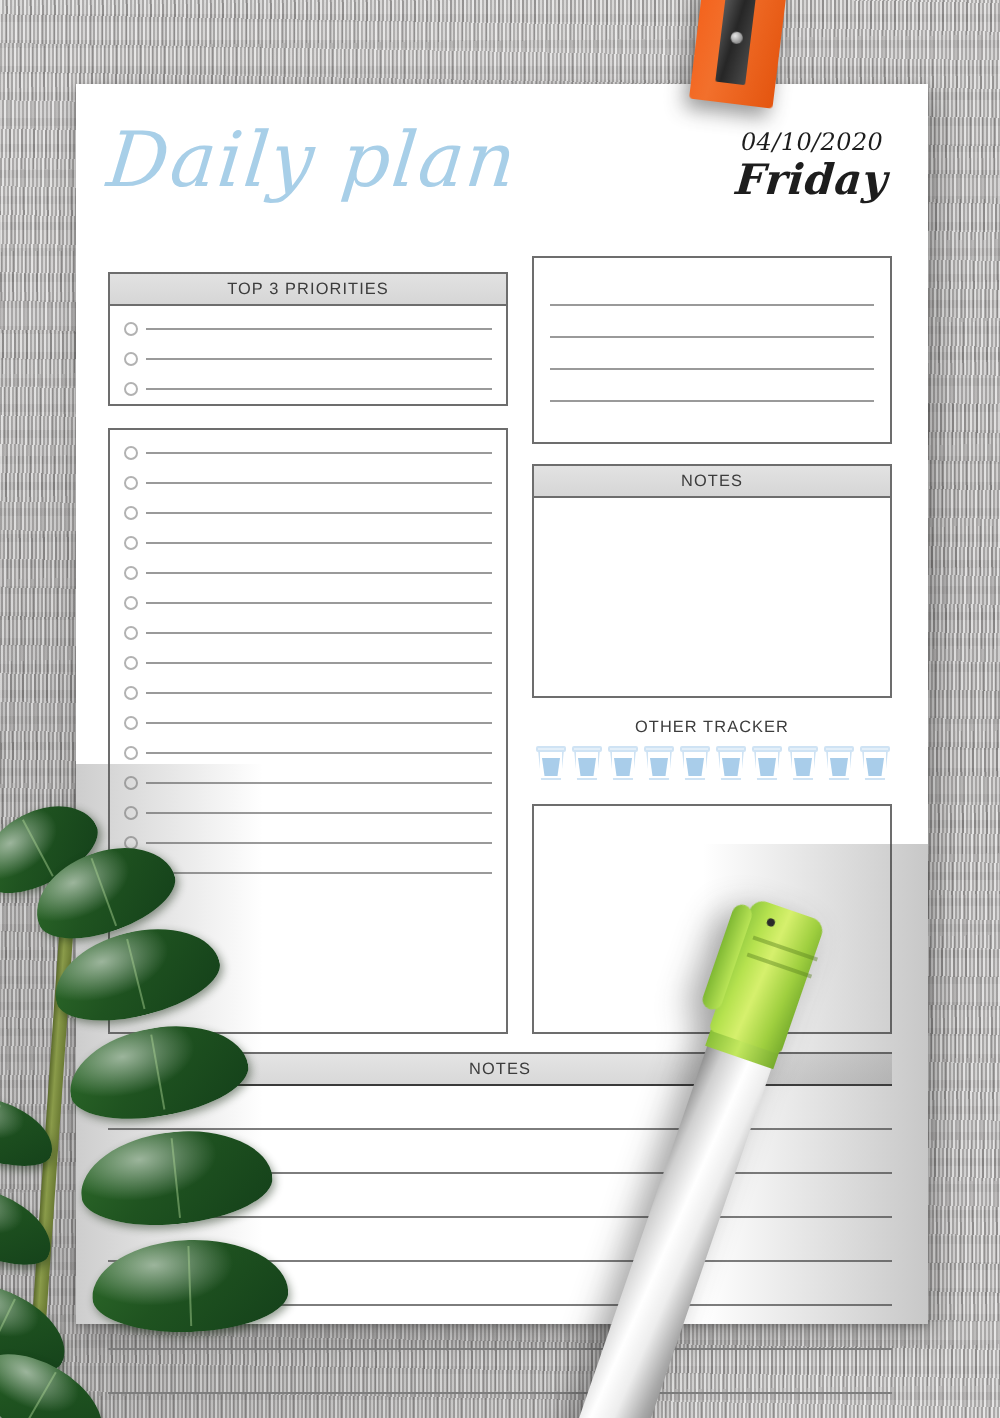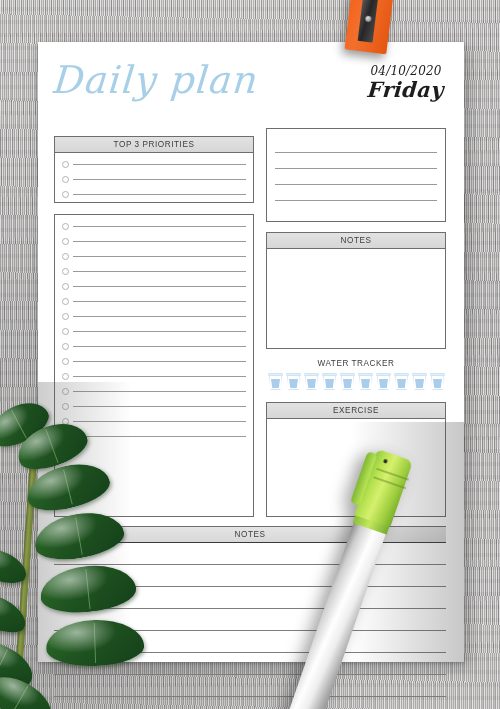--- a/index.html
+++ b/index.html
@@ -396,21 +396,21 @@
             <div class="row-line"></div>
           </div>
         </div>
     </div>
 
     <div class="box" id="box-meals" style="left:228px; top:190px; width:180px; height:117px;">
       <div class="box-head">NOTES</div>
       <div class="box-body" style="height:100px;"></div>
     </div>
 
-    <div class="water-label" style="left:228px; top:317px; width:180px;">WATER TRACKER</div>
+    <div class="water-label" style="left:228px; top:317px; width:180px;">OTHER TRACKER</div>
     <div class="glasses" id="glasses" style="left:230px; top:331px; width:177px;">
         <div class="glass">
           <div class="cup"></div>
           <div class="fill" style="background: rgb(169, 205, 234);"></div>
           <div class="rim"></div>
         </div>
         <div class="glass">
           <div class="cup"></div>
           <div class="fill" style="background: rgb(169, 205, 234);"></div>
           <div class="rim"></div>
@@ -451,21 +451,20 @@
           <div class="rim"></div>
         </div>
         <div class="glass">
           <div class="cup"></div>
           <div class="fill" style="background: rgb(169, 205, 234);"></div>
           <div class="rim"></div>
         </div>
       </div>
 
     <div class="box" id="box-exercise" style="left:228px; top:360px; width:180px; height:115px;">
-      <div class="box-head">EXERCISE</div>
       <div class="box-body" style="height:98px;"></div>
     </div>
 
     <div id="notes-head" style="left:16px; top:484px; width:392px; height:17px;">NOTES</div>
     <div id="notes-lines" style="left:16px; top:501px; width:392px;">
         <div class="nrule" style="height: 22px;"></div>
         <div class="nrule" style="height: 22px;"></div>
         <div class="nrule" style="height: 22px;"></div>
         <div class="nrule" style="height: 22px;"></div>
         <div class="nrule" style="height: 22px;"></div>

